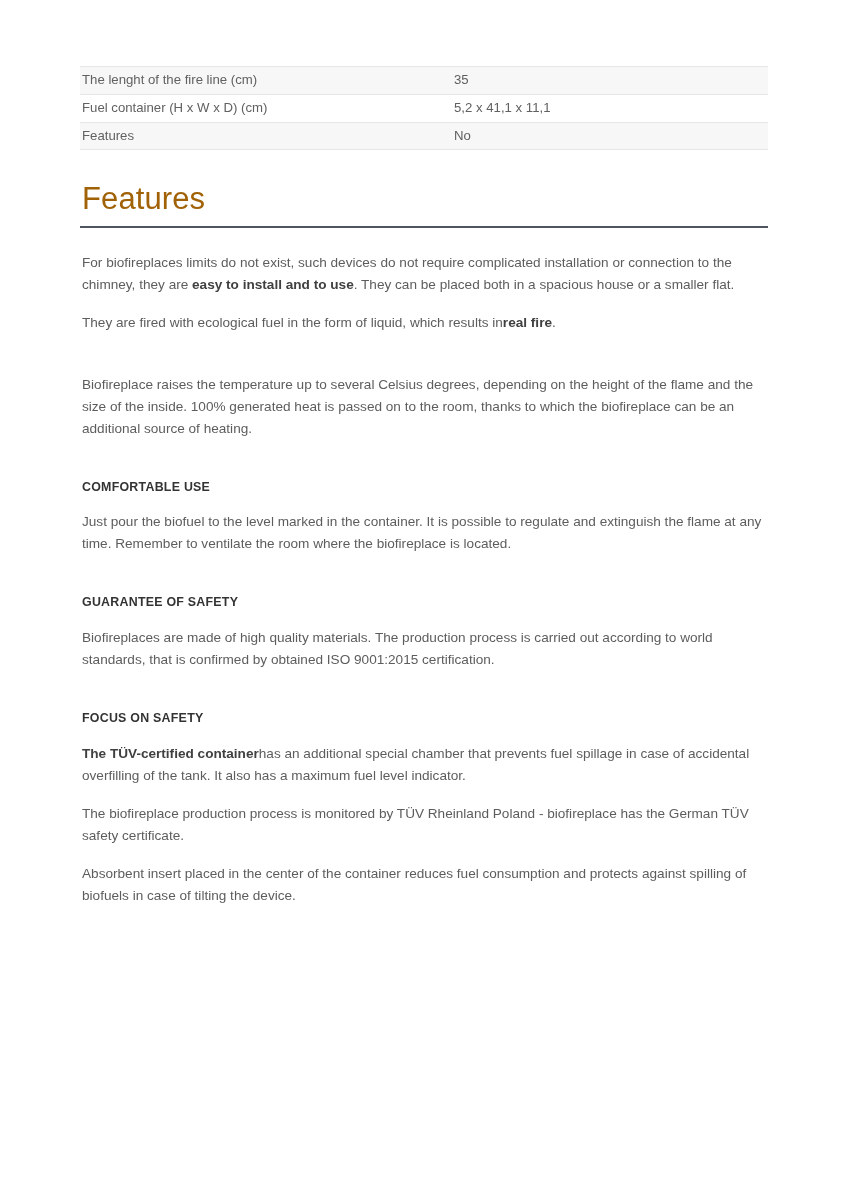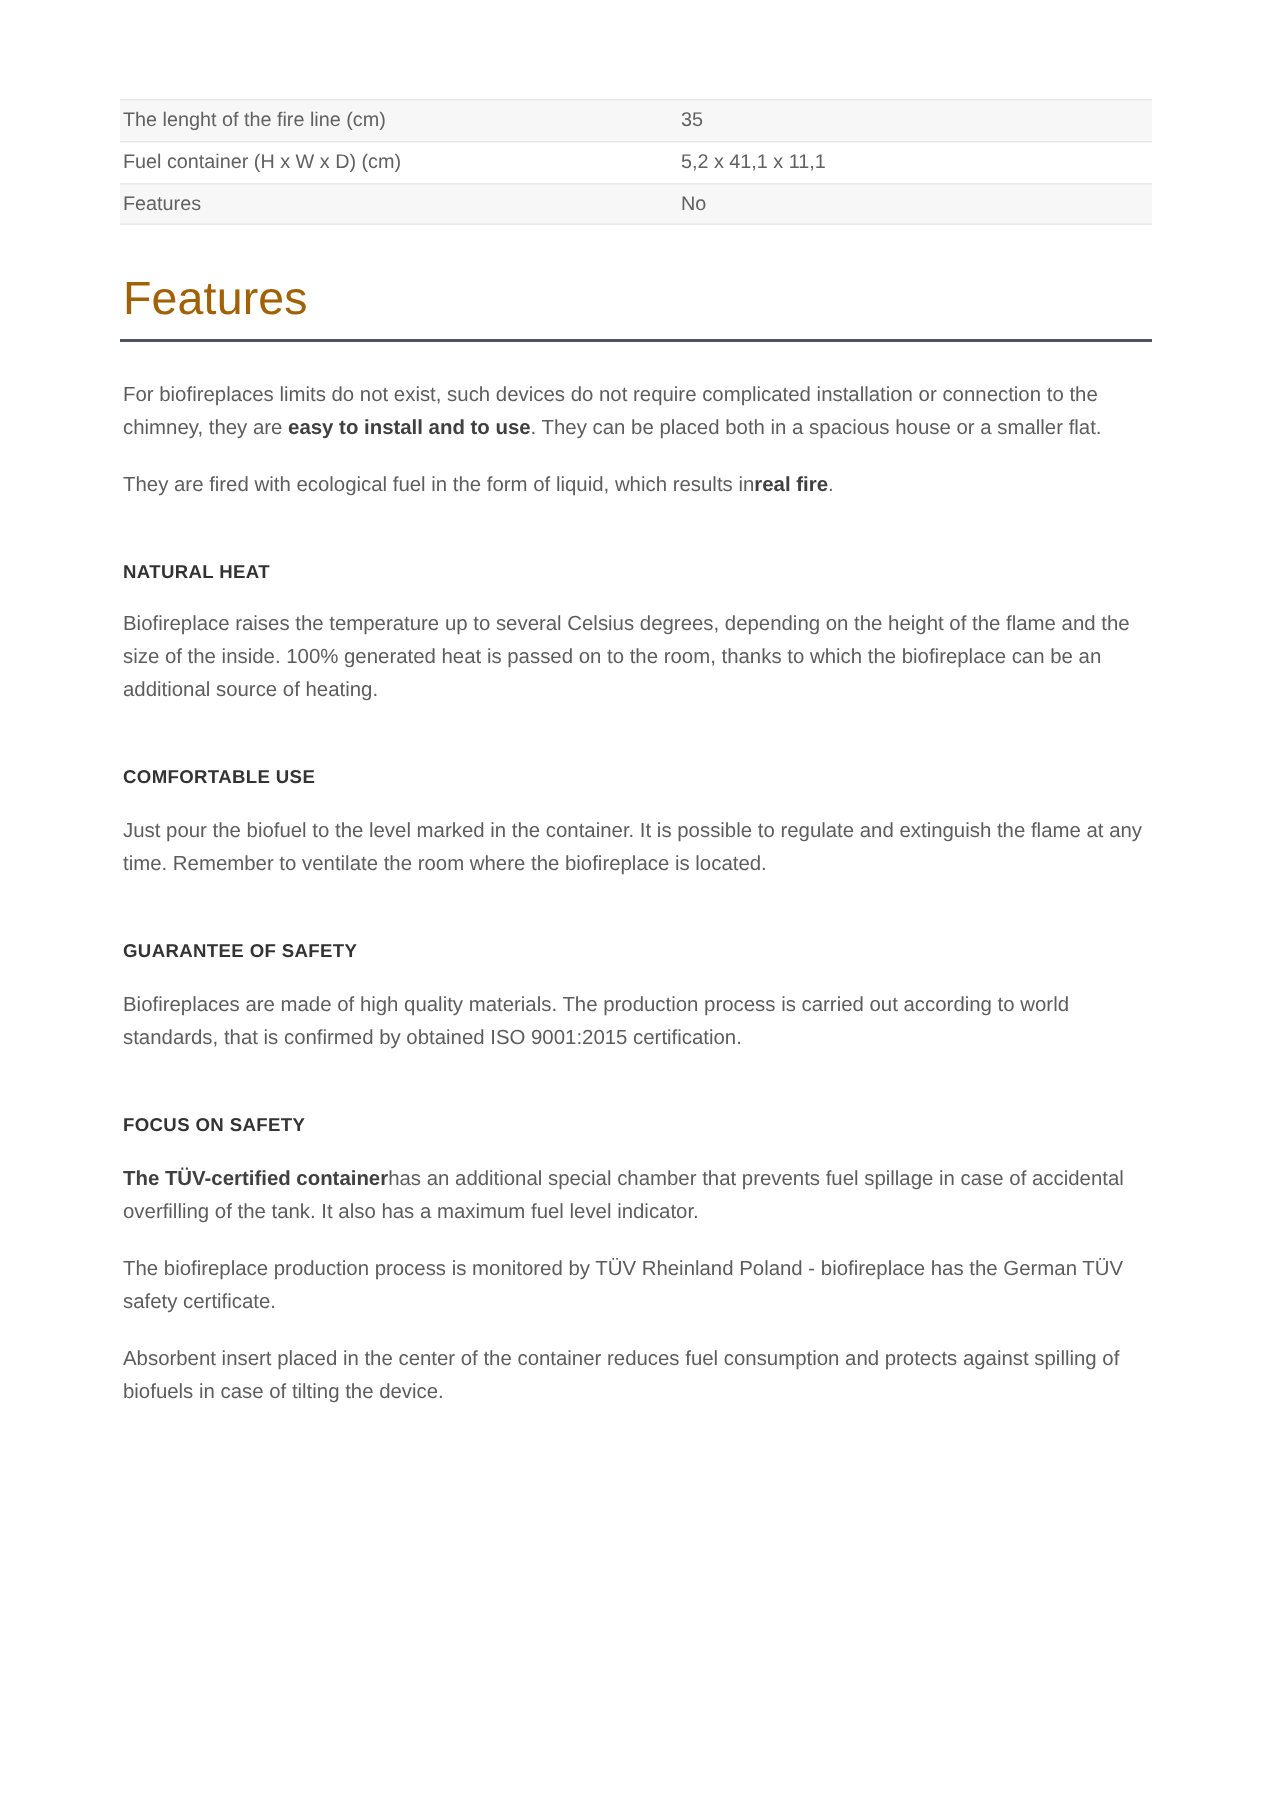--- a/index.html
+++ b/index.html
@@ -139,21 +139,20 @@
     <h1 class="features-heading">Features</h1>
 
     <div class="intro-block">
       <p class="para"><span>For biofireplaces limits do not exist, such devices do not require complicated installation or connection to the chimney, they are </span><b>easy to install and to use</b><span>. They can be placed both in a spacious house or a smaller flat.</span></p>
 
 
       <p class="para"><span>They are fired with ecological fuel in the form of liquid, which results in</span><b>real fire</b><span>.</span></p>
     </div>
 
     <div class="section">
-      <h2 class="section-title">NATURAL HEAT</h2>
       <div class="section-body">
         <p class="para">Biofireplace raises the temperature up to several Celsius degrees, depending on the height of the flame and the size of the inside. 100% generated heat is passed on to the room, thanks to which the biofireplace can be an additional source of heating.</p>
       </div>
     </div>
 
     <div class="section">
       <h2 class="section-title">COMFORTABLE USE</h2>
       <div class="section-body">
         <p class="para">Just pour the biofuel to the level marked in the container. It is possible to regulate and extinguish the flame at any time. Remember to ventilate the room where the biofireplace is located.</p>
       </div>

